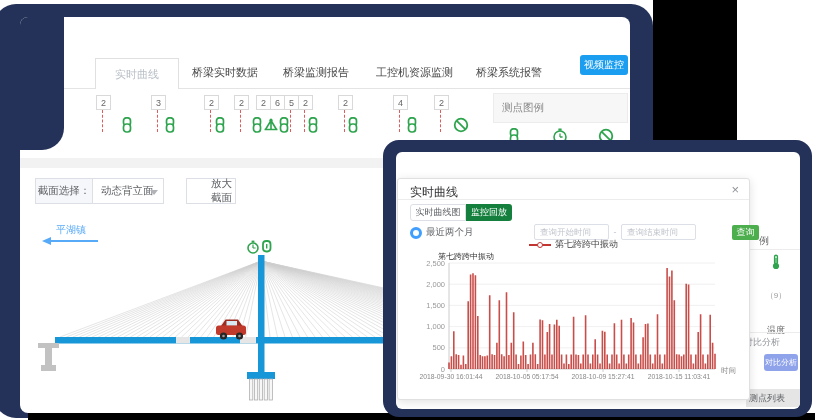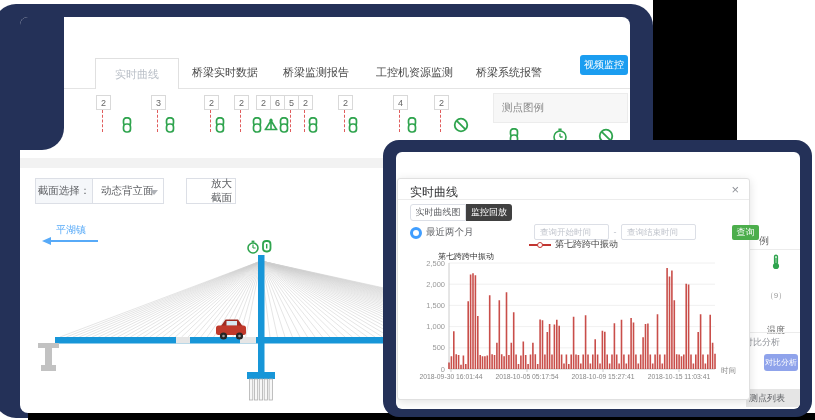--- a/index.html
+++ b/index.html
@@ -53,21 +53,21 @@
           display:flex;align-items:center;font-size:9px;color:#606266;padding-left:3px;box-sizing:border-box;}
   
   .modal{position:absolute;left:1px;top:26px;width:353px;height:222px;background:#fff;border:1px solid #e0e0e0;
          box-sizing:border-box;border-radius:3px;box-shadow:0 2px 10px rgba(0,0,0,.12);}
   .m-header{position:absolute;left:0;top:0;width:100%;height:21px;border-bottom:1px solid #ececec;box-sizing:border-box;}
   .m-title{position:absolute;left:12px;top:5px;font-size:12px;color:#303133;}
   .m-close{position:absolute;right:10px;top:3px;font-size:13px;color:#909399;cursor:pointer;}
   .m-tab1{position:absolute;left:12px;top:25px;width:56px;height:17px;border:1px solid #dcdfe6;box-sizing:border-box;
           border-radius:3px 0 0 3px;background:#fff;color:#606266;font-size:9px;display:flex;align-items:center;
           justify-content:center;cursor:pointer;}
-  .m-tab2{position:absolute;left:68px;top:25px;width:46px;height:17px;border-radius:0 3px 3px 0;background:#404040;
+  .m-tab2{position:absolute;left:68px;top:25px;width:46px;height:17px;border-radius:0 3px 3px 0;background:#15803d;
           color:#fff;font-size:9px;display:flex;align-items:center;justify-content:center;cursor:pointer;}
   .radio{position:absolute;left:12px;top:48px;width:6px;height:6px;border:3px solid #409EFF;border-radius:50%;
          background:#fff;cursor:pointer;}
   .radio-label{position:absolute;left:28px;top:47px;font-size:9.5px;color:#606266;}
   .m-input{position:absolute;top:45px;height:16px;width:75px;border:1px solid #dcdfe6;border-radius:2px;
            box-sizing:border-box;font-size:8.5px;color:#606266;padding:0 0 0 5px;outline:none;
            font-family:"Liberation Sans",sans-serif;}
   .m-input::placeholder{color:#c0c4cc;}
   .m-sep{position:absolute;left:212px;top:48px;width:10px;text-align:center;font-size:9px;color:#c0c4cc;}
   .m-query{position:absolute;left:305px;top:46px;width:27px;height:15px;background:#4cae4c;border-radius:2px;

